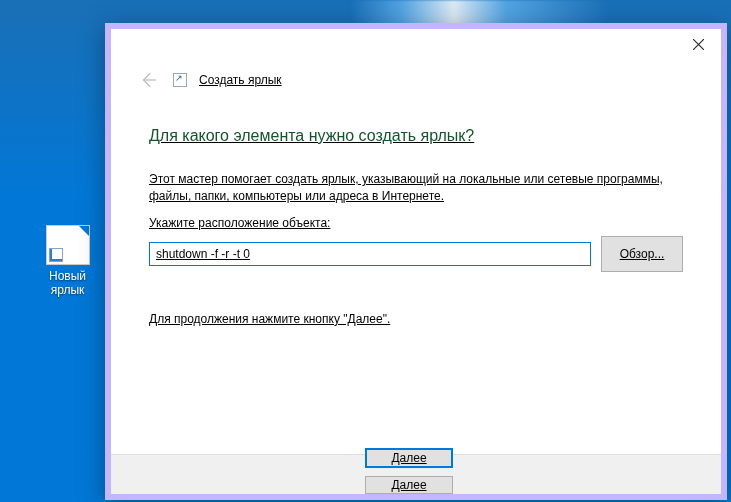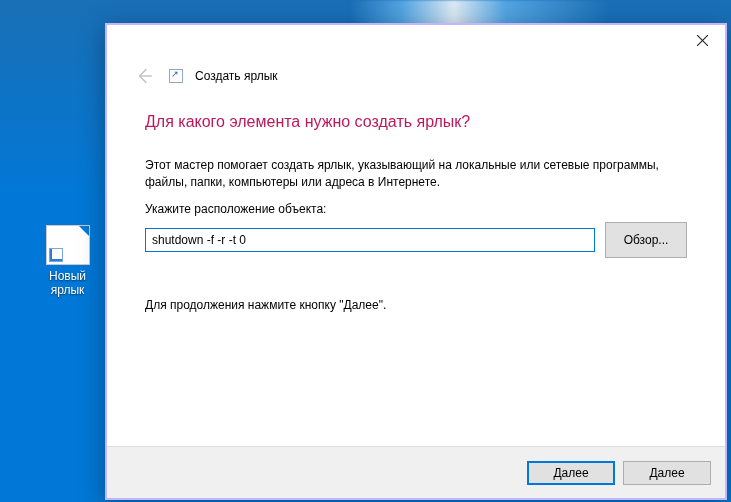--- a/index.html
+++ b/index.html
@@ -59,24 +59,25 @@
     box-shadow: inset 2px -2px 0 #2b7cd3;
   }
 
   .dialog {
     position: absolute;
     top: 23px;
     left: 105px;
     width: 622px;
     height: 477px;
     background: #fff;
-    border: 2px solid #c4b5fd;
+    border: 6px solid #c4b5fd;
     box-shadow: 0 6px 24px rgba(0,0,0,0.35);
     display: flex;
     flex-direction: column;
+    text-decoration: underline;
   }
   .titlebar {
     height: 32px;
     display: flex;
     justify-content: flex-end;
     align-items: flex-start;
   }
   .close-btn {
     width: 46px; height: 30px;
     display: flex; align-items: center; justify-content: center;
@@ -114,24 +115,24 @@
     color: #2b5b9c;
   }
 
   .content {
     padding: 16px 38px 0 38px;
     flex: 1;
     color: #000;
     font-size: 12px;
   }
   .heading {
-    color: #be185d;
+    color: #14532d;
     font-size: 16px;
     font-weight: 400;
-    margin: 8px 0 26px 0;
+    margin: 18px 0 26px 0;
   }
   .desc { line-height: 1.45; margin-bottom: 10px; }
   .field-label { margin-bottom: 6px; }
   .field-row {
     display: flex;
     gap: 10px;
     align-items: center;
     margin-bottom: 40px;
   }
   .location-input {
@@ -148,28 +149,29 @@
     width: 82px;
     height: 36px;
     background: #e1e1e1;
     border: 1px solid #adadad;
     font-family: inherit;
     font-size: 12px;
     cursor: pointer;
   }
 
   .footer {
-    height: 52px;
+    height: 40px;
     background: #f0f0f0;
     border-top: 1px solid #dfdfdf;
     display: flex;
     justify-content: flex-end;
     align-items: center;
     gap: 8px;
     padding-right: 14px;
+    flex-direction: column;
   }
   .footer button {
     width: 88px;
     height: 24px;
     font-family: inherit;
     font-size: 12px;
     cursor: pointer;
   }
   .btn-next {
     background: #e1e1e1;

